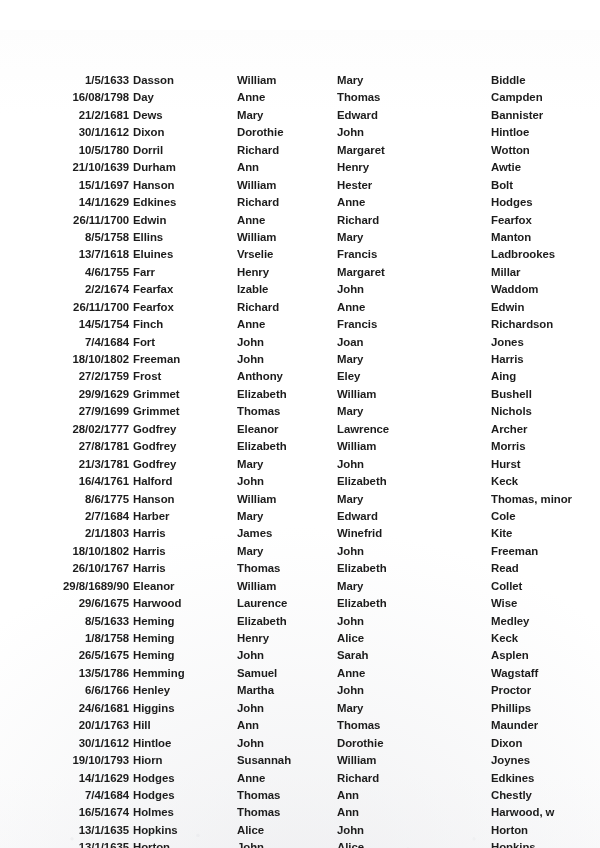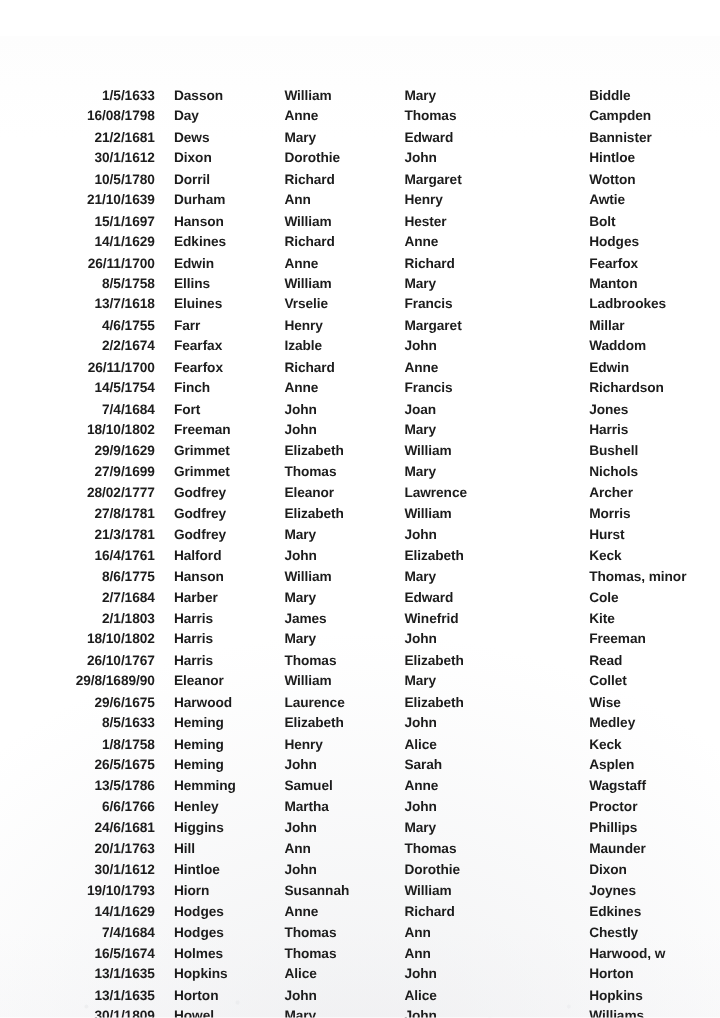--- a/index.html
+++ b/index.html
@@ -70,21 +70,21 @@
     color: #1c1c1c;
     letter-spacing: -0.05px;
   }
 
   
   .col-date {
     left: 40px;
     width: 89px;
     text-align: right;
   }
-  .col-surname1  { left: 145px; }
+  .col-surname1  { left: 133px; }
   .col-forename1 { left: 237px; }
   .col-forename2 { left: 337px; }
   .col-surname2  { left: 444px; padding-left: 47px; }
 </style>
 </head>
 <body>
 
 <div id="page">
 
   <div id="register">
@@ -201,20 +201,27 @@
         <span class="cell col-surname2">Jones</span>
       </div>
       <div class="register-row">
         <span class="cell col-date">18/10/1802</span>
         <span class="cell col-surname1">Freeman</span>
         <span class="cell col-forename1">John</span>
         <span class="cell col-forename2">Mary</span>
         <span class="cell col-surname2">Harris</span>
       </div>
       <div class="register-row">
+        <span class="cell col-date">27/2/1759</span>
+        <span class="cell col-surname1">Frost</span>
+        <span class="cell col-forename1">Anthony</span>
+        <span class="cell col-forename2">Eley</span>
+        <span class="cell col-surname2">Aing</span>
+      </div>
+      <div class="register-row">
         <span class="cell col-date">29/9/1629</span>
         <span class="cell col-surname1">Grimmet</span>
         <span class="cell col-forename1">Elizabeth</span>
         <span class="cell col-forename2">William</span>
         <span class="cell col-surname2">Bushell</span>
       </div>
       <div class="register-row">
         <span class="cell col-date">27/9/1699</span>
         <span class="cell col-surname1">Grimmet</span>
         <span class="cell col-forename1">Thomas</span>

